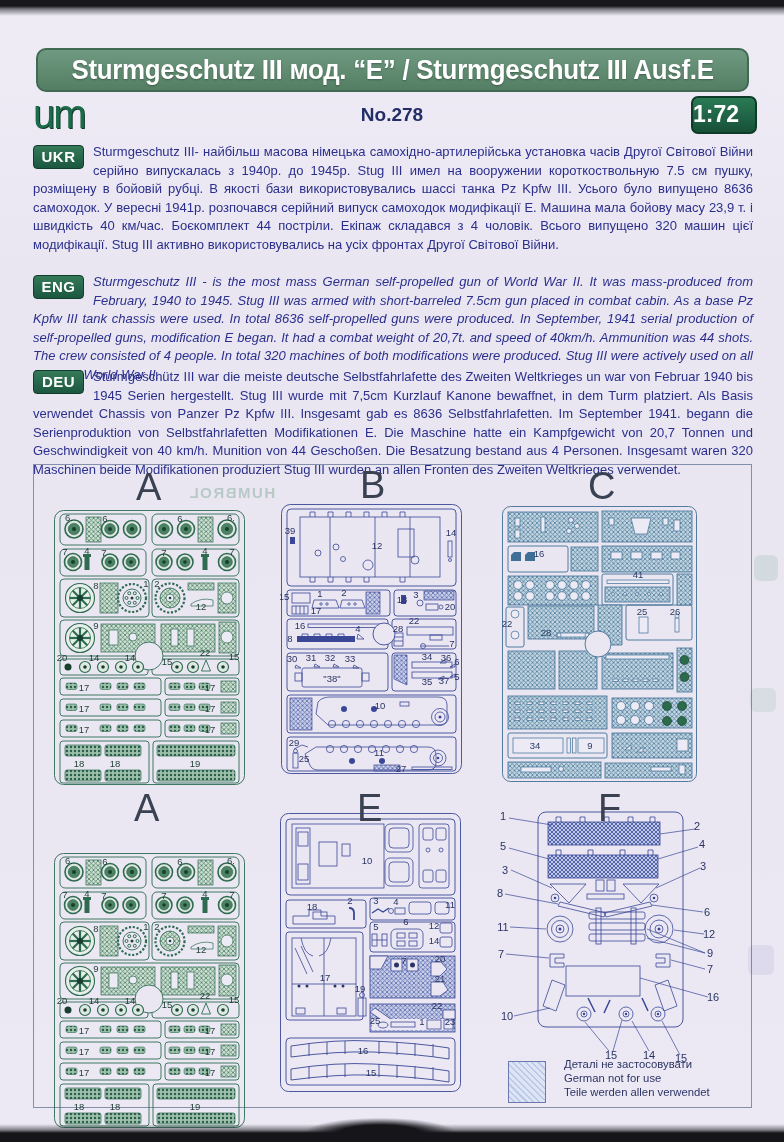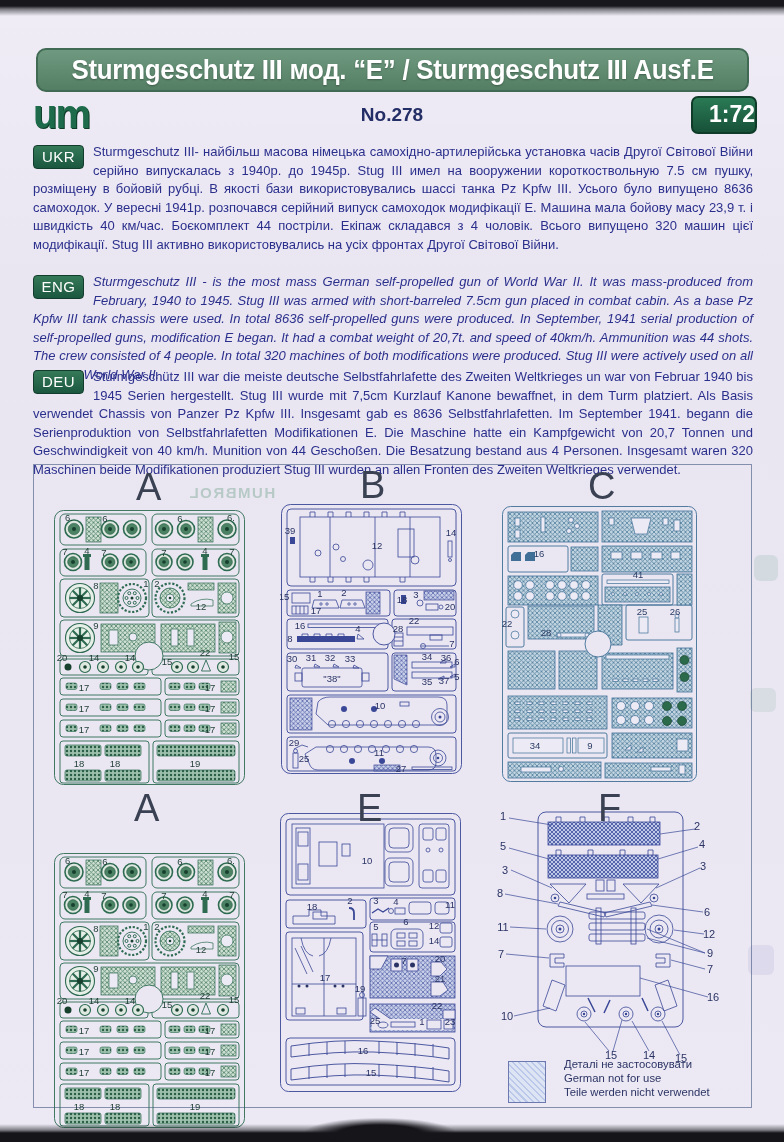--- a/index.html
+++ b/index.html
@@ -10,31 +10,31 @@
         background:linear-gradient(180deg,#17171c 0px,#17171c 6px,rgba(23,23,28,.55) 9px,rgba(23,23,28,0) 16px);z-index:30;}
   .edge-bottom{position:absolute;left:0;bottom:0;width:100%;height:18px;
         background:linear-gradient(0deg,#141419 0px,#141419 9px,rgba(20,20,25,.5) 12px,rgba(20,20,25,0) 18px);z-index:30;}
   .edge-blob{position:absolute;left:305px;bottom:-6px;width:150px;height:30px;z-index:31;
         background:radial-gradient(ellipse at center,#15151a 38%,rgba(21,21,26,0) 72%);}
   .titlebar{position:absolute;left:36px;top:48px;width:713px;height:44px;border-radius:10px;
         background:linear-gradient(180deg,#6f9a81,#547e63);border:2px solid #406a53;box-sizing:border-box;
         display:flex;align-items:center;justify-content:center;}
   .titlebar span{color:#fff;font-size:27px;font-weight:bold;letter-spacing:-.3px;white-space:nowrap;
         text-shadow:0 1px 2px rgba(0,0,0,.3);transform:scaleX(.96);}
-  .um-logo{position:absolute;left:33px;top:92px;font-size:40px;font-weight:700;color:#1d6b4a;
+  .um-logo{position:absolute;left:33px;top:92px;font-size:40px;font-weight:400;color:#1d6b4a;
         letter-spacing:-2px;text-shadow:1px 1px 0 #0e3a26;text-align:right;}
   .kitno{position:absolute;left:0;top:104px;width:784px;text-align:center;font-size:19px;font-weight:bold;color:#232d66;}
   .scale-badge{position:absolute;left:691px;top:96px;width:66px;height:38px;border-radius:7px;
         background:linear-gradient(180deg,#2a7a55,#175138);border:2px solid #0f3c29;box-sizing:border-box;
-        color:#fff;font-size:23px;font-weight:bold;text-align:right;line-height:33px;}
+        color:#fff;font-size:23px;font-weight:bold;text-align:left;line-height:33px;}
   .desc{position:absolute;left:33px;width:720px;color:#2b2f8c;font-size:13px;line-height:18.6px;text-align:justify;}
   .desc.eng{font-style:italic;}
   .lang-badge{float:left;width:49px;height:22px;margin:2px 9px 2px 0;border-radius:4px;
         background:linear-gradient(180deg,#357a58,#1b5740);border:1px solid #123c2b;
-        color:#fff;font-weight:normal;font-size:15px;text-align:center;line-height:22px;letter-spacing:.5px;font-style:normal;}
+        color:#fff;font-weight:bold;font-size:15px;text-align:center;line-height:22px;letter-spacing:.5px;font-style:normal;}
   .sprue-panel{position:absolute;left:33px;top:464px;width:719px;height:644px;border:1px solid #848ead;box-sizing:border-box;}
   .sprue-letter{position:absolute;font-size:38px;font-weight:400;color:#3a4152;z-index:5;}
   .sprue-svg{position:absolute;z-index:4;}
   .sprue-svg text{font-family:"Liberation Sans","DejaVu Sans",sans-serif;font-size:9.5px;text-anchor:middle;}
   .sprue-a .labels text{fill:#1f3d33;}
   .sprue-b .labels text,.sprue-e .labels text{fill:#2a3364;}
   .sprue-c .labels text{fill:#2a3c64;}
   .sprue-f .labels text{fill:#2a3364;font-size:11px;}
   .legend{position:absolute;left:508px;top:1058px;display:flex;z-index:6;}
   .legend-swatch{width:36px;height:40px;margin-top:3px;border:1px solid #6b79b0;
@@ -896,17 +896,17 @@
         <text x="157" y="251">14</text>
         <text x="189" y="254">15</text>
       </g>
   </svg>
 
   <div class="legend">
     <div class="legend-swatch"></div>
     <div class="legend-lines">
       <div>Деталі не застосовувати</div>
       <div>German not for use</div>
-      <div>Teile werden nicht verwendet</div>
+      <div>Teile werden allen verwendet</div>
     </div>
   </div>
 
 </div>
 
 </body></html>

